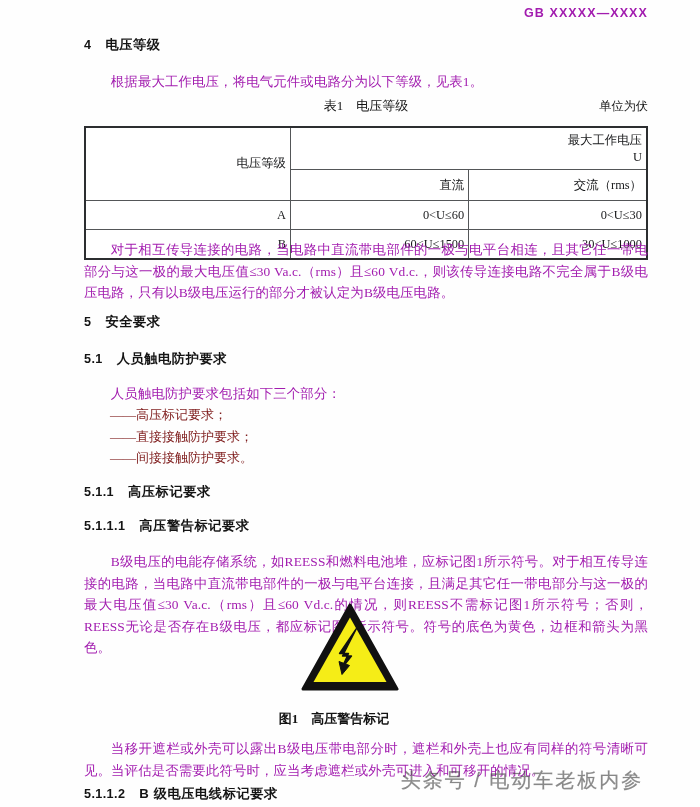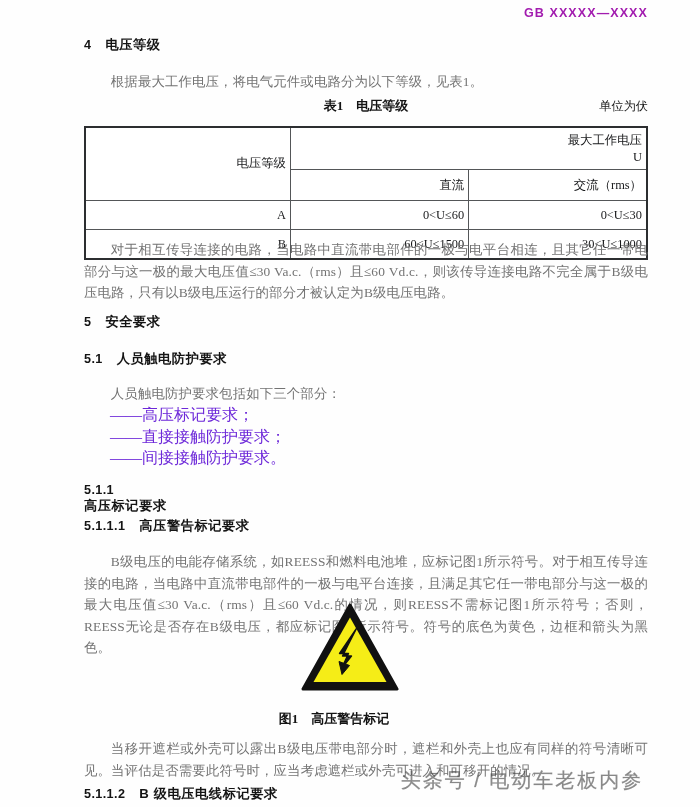--- a/index.html
+++ b/index.html
@@ -57,46 +57,46 @@
     white-space: nowrap;
   }
   .heading .gap-md { display: inline-block; width: 14px; }
 
   .para {
     font-size: 13.4px;
     line-height: 21.5px;
     text-align: justify;
     text-justify: inter-ideograph;
     letter-spacing: .15px;
-    color: #737373;
+    color: #a21caf;
   }
   .para.indent { text-indent: 2em; }
 
   .listline {
-    font-size: 16px;
+    font-size: 13px;
     line-height: 21.5px;
-    color: #6d28d9;
+    color: #7f1d1d;
     white-space: nowrap;
   }
 
   
   .tbl-caption-row {
     position: absolute;
     left: 84px;
     top: 97px;
     width: 564px;
     height: 20px;
   }
   .tbl-caption {
     position: absolute;
     left: 50%;
     transform: translateX(-50%);
     white-space: nowrap;
     font-size: 13px;
-    font-weight: 700;
+    font-weight: 400;
     color: #141414;
   }
   .tbl-caption .cap-gap { display: inline-block; width: 13px; }
   .tbl-unit {
     position: absolute;
     right: 0;
     top: 1px;
     font-size: 12.2px;
     color: #1a1a1a;
     white-space: nowrap;
@@ -242,21 +242,21 @@
   </div>
 
   <div class="abs para indent" style="top:383px;">人员触电防护要求包括如下三个部分：</div>
 
   <div class="abs" style="top:404px;">
     <div class="listline" style="padding-left:26px;">——高压标记要求；</div>
     <div class="listline" style="padding-left:26px;">——直接接触防护要求；</div>
     <div class="listline" style="padding-left:26px;">——间接接触防护要求。</div>
   </div>
 
-  <div class="abs heading" style="top:483px;flex-direction:column;">
+  <div class="abs heading" style="top:483px;">
     <span class="h-num">5.1.1</span>
     <span class="gap-md"></span>
     <span class="h-text">高压标记要求</span>
   </div>
 
   <div class="abs heading" style="top:517px;">
     <span class="h-num">5.1.1.1</span>
     <span class="gap-md"></span>
     <span class="h-text">高压警告标记要求</span>
   </div>

